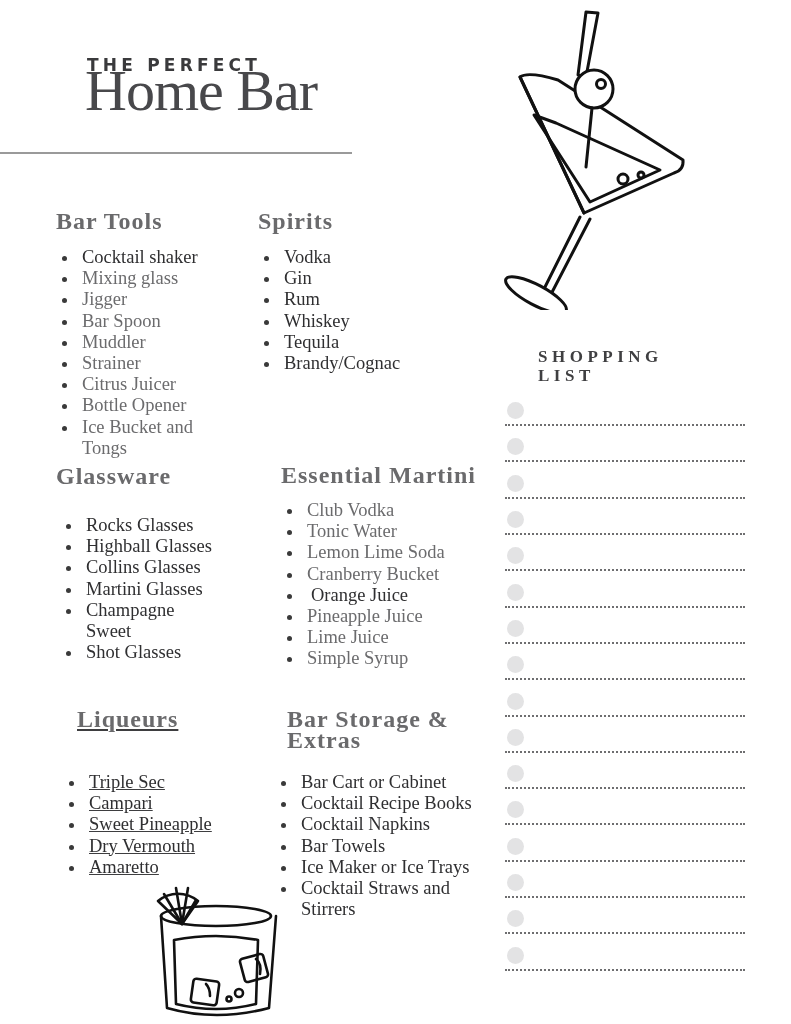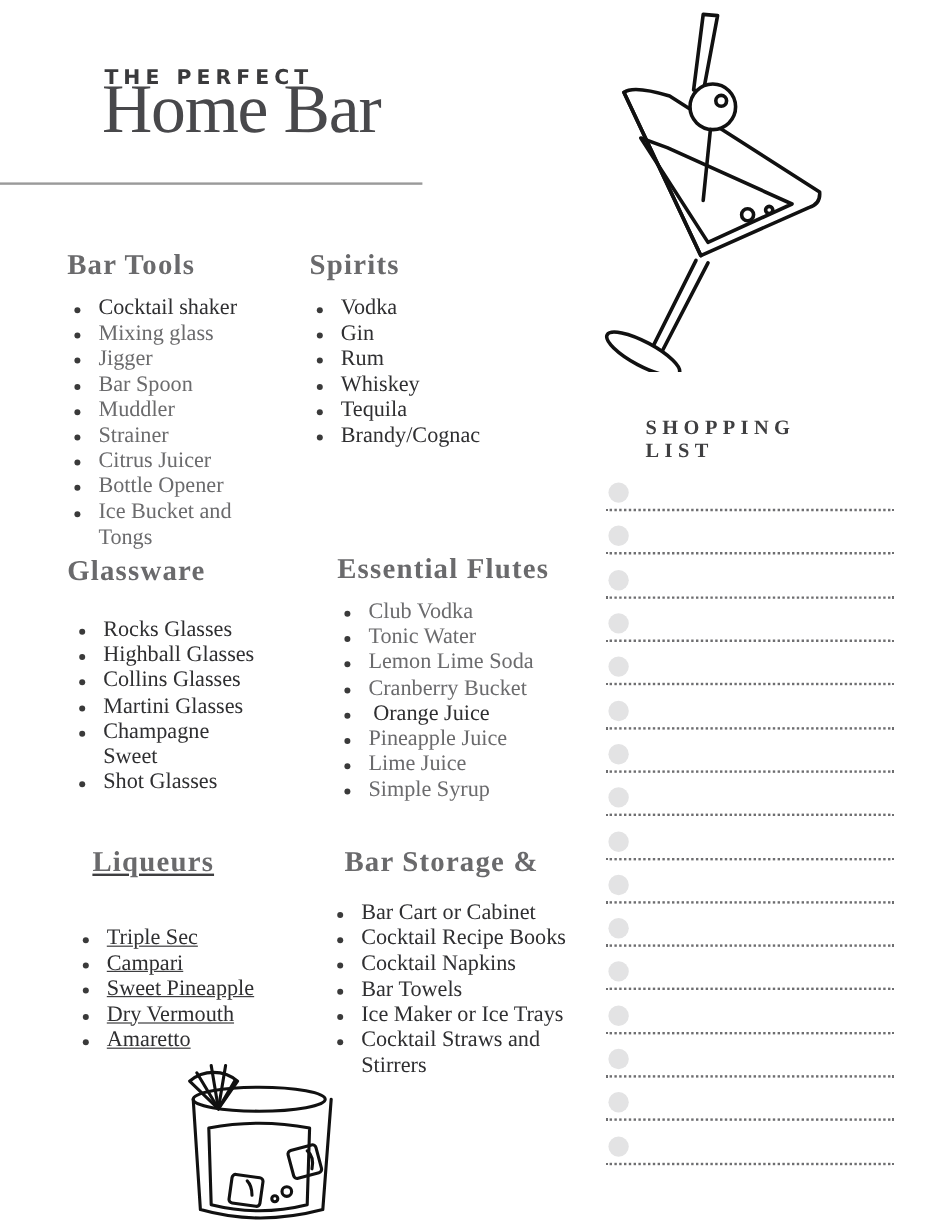--- a/index.html
+++ b/index.html
@@ -107,21 +107,21 @@
     <li class="dark" data-name="list-item">Highball Glasses</li>
     <li class="dark" data-name="list-item">Collins Glasses</li>
     <li class="dark" data-name="list-item">Martini Glasses</li>
     <li class="dark" data-name="list-item">Champagne</li>
     <li class="dark" data-name="list-item-continuation" style="padding-left:26px;"><span data-name="list-item-text">Sweet</span></li>
     <li class="dark" data-name="list-item">Shot Glasses</li>
   </ul>
 </div>
 
 <div class="abs" style="left:281px;top:465px;width:210px;" data-name="section-essential-mixers">
-  <h3 class="section-head" data-name="section-heading">Essential Flutes</h3>
+  <h3 class="section-head" data-name="section-heading">Essential Martini</h3>
   <ul class="items" style="margin-top:14px;" data-name="essential-mixers-list">
     <li data-name="list-item">Club Vodka</li>
     <li data-name="list-item">Tonic Water</li>
     <li data-name="list-item">Lemon Lime Soda</li>
     <li data-name="list-item">Cranberry Bucket</li>
     <li class="dark" style="padding-left:30px;" data-name="list-item">Orange Juice</li>
     <li data-name="list-item">Pineapple Juice</li>
     <li data-name="list-item">Lime Juice</li>
     <li data-name="list-item">Simple Syrup</li>
   </ul>
@@ -133,20 +133,21 @@
     <li class="dark" data-name="list-item">Triple Sec</li>
     <li class="dark" data-name="list-item">Campari</li>
     <li class="dark" data-name="list-item">Sweet Pineapple</li>
     <li class="dark" data-name="list-item">Dry Vermouth</li>
     <li class="dark" data-name="list-item">Amaretto</li>
   </ul>
 </div>
 
 <div class="abs" style="left:287px;top:709px;width:200px;" data-name="section-bar-storage">
   <h3 class="section-head" data-name="section-heading">Bar Storage &amp;</h3>
+  <h3 class="section-head" data-name="section-heading-line2">Extras</h3>
   <ul class="items" style="margin-top:21px;margin-left:-12px;" data-name="bar-storage-list">
     <li class="dark" data-name="list-item">Bar Cart or Cabinet</li>
     <li class="dark" data-name="list-item">Cocktail Recipe Books</li>
     <li class="dark" data-name="list-item">Cocktail Napkins</li>
     <li class="dark" data-name="list-item">Bar Towels</li>
     <li class="dark" data-name="list-item">Ice Maker or Ice Trays</li>
     <li class="dark" data-name="list-item">Cocktail Straws and</li>
     <li class="dark" data-name="list-item-continuation" style="padding-left:26px;"><span data-name="list-item-text">Stirrers</span></li>
   </ul>
 </div>

